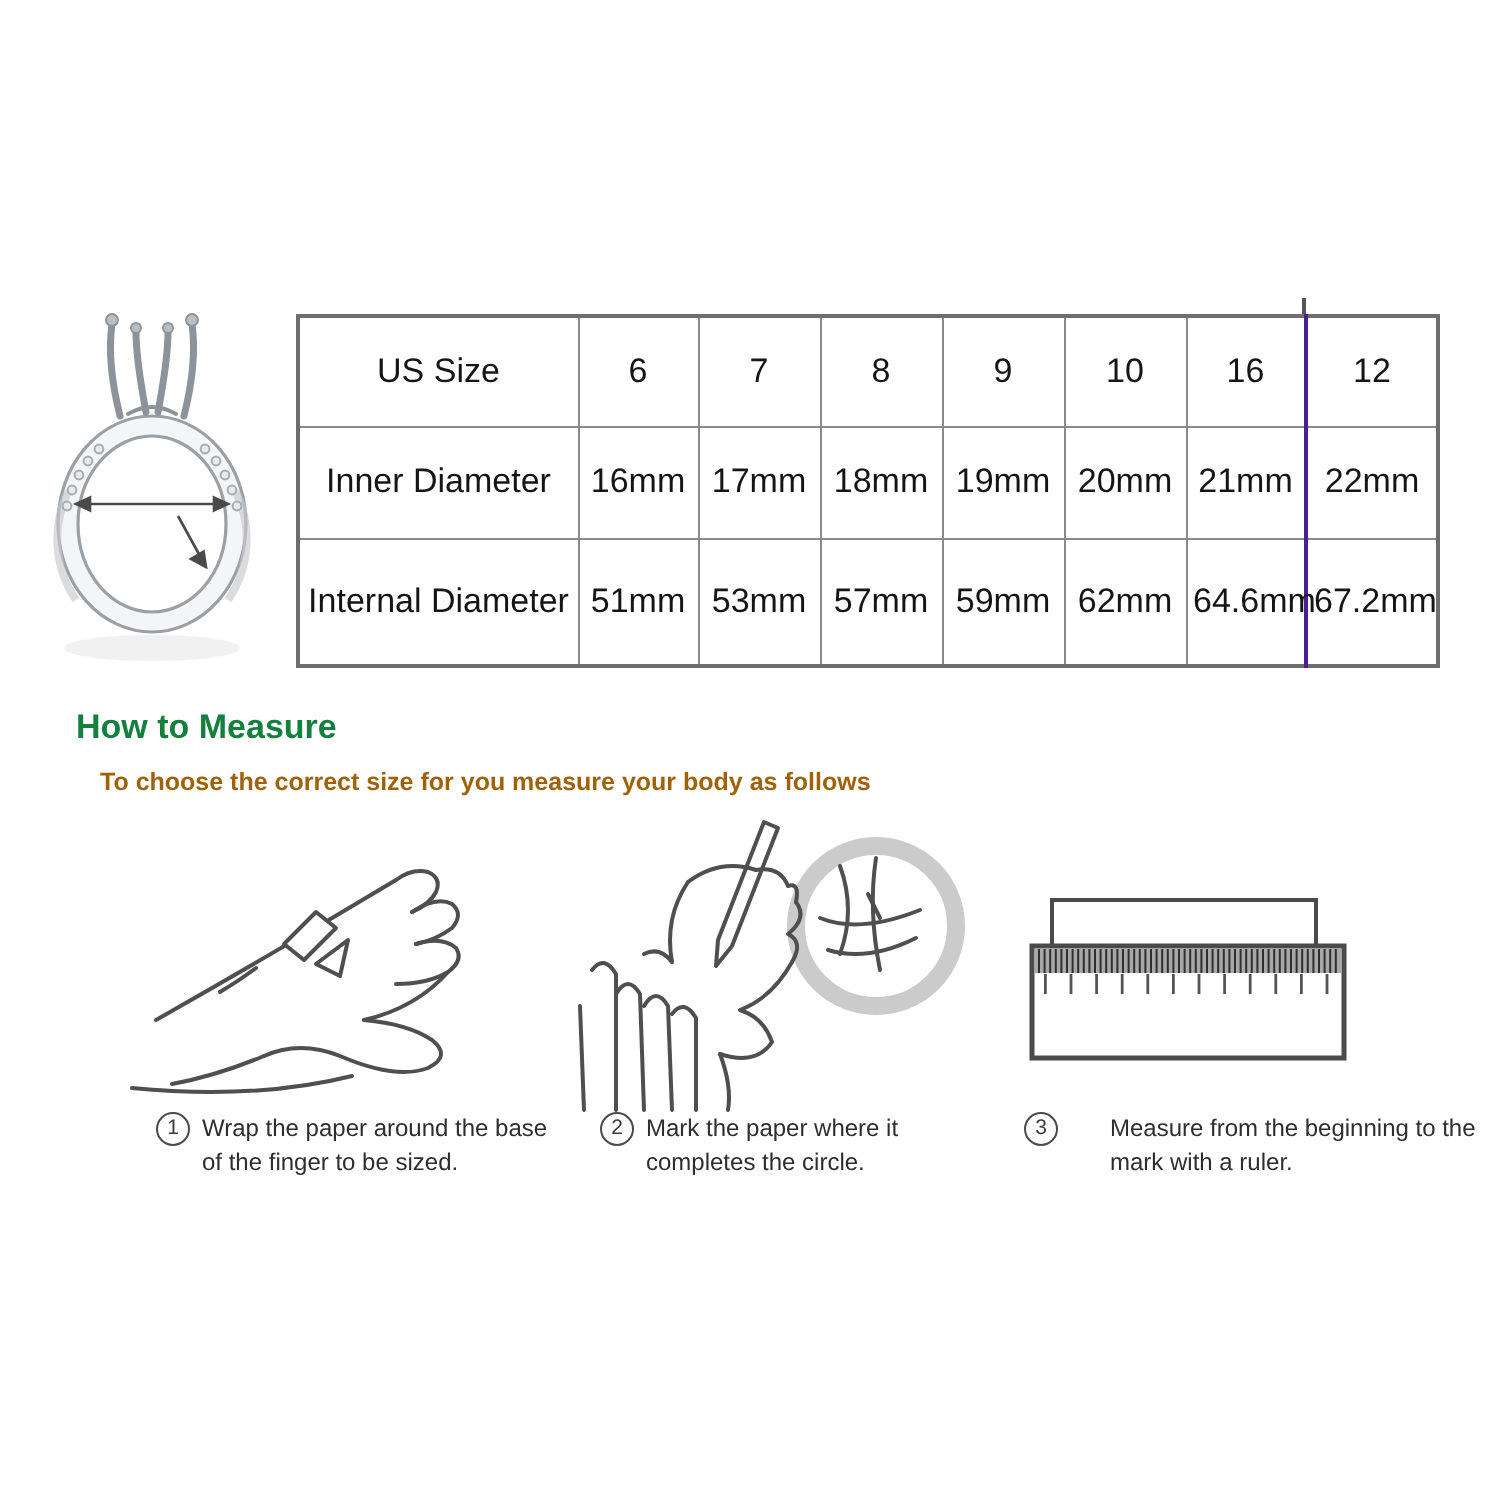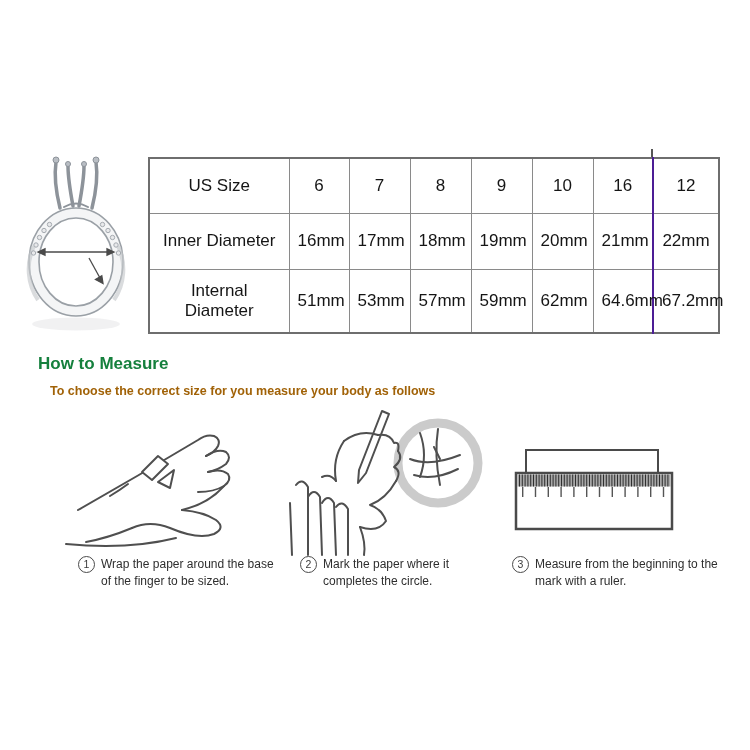--- a/index.html
+++ b/index.html
@@ -3,21 +3,21 @@
 <meta charset="utf-8">
 <style>
   html,body{margin:0;padding:0;background:#fff;}
   .page{position:relative;width:750px;height:750px;background:#ffffff;overflow:hidden;
         font-family:"Liberation Sans",sans-serif;color:#151515;}
 
   
   .size-table{position:absolute;left:148px;top:157px;width:570px;height:175px;
               border-collapse:collapse;table-layout:fixed;border:2px solid #6e6e6e;}
   .size-table td{border:1px solid #8a8a8a;text-align:center;vertical-align:middle;
-                 font-size:17px;padding:8px;color:#151515;}
+                 font-size:17px;padding:3px;color:#151515;}
   .size-table tr:nth-child(1){height:55px;}
   .size-table tr:nth-child(2){height:56px;}
   .size-table tr:nth-child(3){height:64px;border-radius:11px;}
   .size-table td.heavy{border-left:2px solid #4c1d95;}
   .col-tick{position:absolute;left:651px;top:149px;width:2px;height:9px;background:#555;}
 
   
   .h2m-title{position:absolute;left:38px;top:354px;font-size:17px;color:#15803d;font-weight:bold;}
   .h2m-sub{position:absolute;left:50px;top:384px;font-size:12.5px;font-weight:bold;color:#a16207;}
 
@@ -28,21 +28,21 @@
 
   .caption{position:absolute;top:556px;display:flex;align-items:flex-start;gap:6px;
            font-size:12px;line-height:1.4;color:#2e2e2e;}
   .caption-1{left:78px;}
   .caption-2{left:300px;}
   .caption-3{left:512px;}
   .badge{flex:0 0 auto;width:15px;height:15px;border:1.3px solid #4a4a4a;border-radius:50%;
          font-size:10.5px;display:flex;align-items:center;justify-content:center;color:#3a3a3a;}
   .cap-text-1{max-width:178px;}
   .cap-text-2{max-width:150px;}
-  .cap-text-3{max-width:192px;}
+  .cap-text-3{max-width:192px;margin-left:20px;}
 
   .ring-illus{position:absolute;left:16px;top:150px;}
 
   svg{display:block;}
 </style>
 </head>
 <body>
 
 <div class="page">
 

